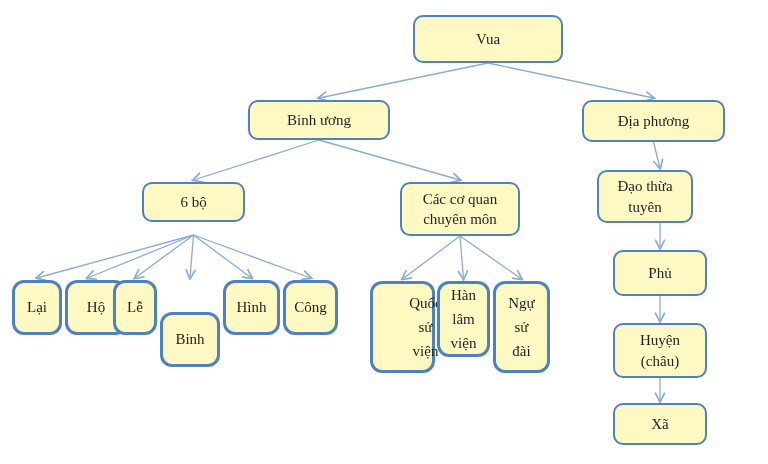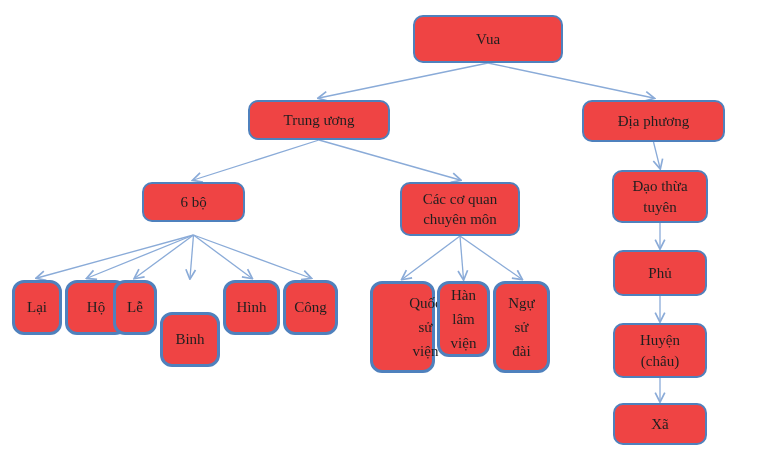--- a/index.html
+++ b/index.html
@@ -12,21 +12,21 @@
   }
   .connectors{
     position:absolute;left:0;top:0;width:768px;height:464px;
     pointer-events:none;
   }
   .node{
     position:absolute;
     box-sizing:border-box;
     border:2px solid var(--box-border,#4f81bd);
     border-radius:10px;
-    background:#ef4444;
+    background:#fef9c3;
     display:flex;align-items:center;justify-content:center;
     text-align:center;
     font-size:15px;line-height:1.35;
     color:#1f1f1f;
     white-space:pre-line;
     z-index:2;
   }
   .node.thick{border-width:3px;border-radius:12px;}
   .node.tall{line-height:1.6;}
 
@@ -38,21 +38,21 @@
   #n-chuyen-mon {left:400px;top:182px;width:120px;height:54px;}
   #n-lai  {left:12px; top:280px;width:50px;height:55px;}
   #n-ho   {left:65px; top:280px;width:62px;height:55px;}
   #n-le   {left:113px;top:280px;width:44px;height:55px;}
   #n-binh {left:160px;top:280px;width:60px;height:55px;}
   #n-hinh {left:223px;top:280px;width:57px;height:55px;}
   #n-cong {left:283px;top:280px;width:55px;height:55px;}
   #n-quoc {left:370px;top:281px;width:65px;height:92px;}
   #n-han  {left:437px;top:281px;width:53px;height:76px;}
   #n-ngu  {left:493px;top:281px;width:57px;height:92px;}
-  #n-dao  {left:612px;top:170px;width:96px;height:53px;}
+  #n-dao  {left:597px;top:170px;width:96px;height:53px;}
   #n-phu  {left:613px;top:250px;width:94px;height:46px;}
   #n-huyen{left:613px;top:323px;width:94px;height:55px;}
   #n-xa   {left:613px;top:403px;width:94px;height:42px;}
 </style>
 </head>
 <body>
 
 <div class="stage">
 
   <svg class="connectors" width="768" height="464" viewBox="0 0 768 464" xmlns="http://www.w3.org/2000/svg">
@@ -77,21 +77,21 @@
         <line x1="460" y1="236" x2="521.5" y2="279" stroke="#8aabd8" stroke-width="1.3" marker-end="url(#arrowhead)"></line>
         <line x1="653.5" y1="142" x2="660" y2="168" stroke="#8aabd8" stroke-width="1.3" marker-end="url(#arrowhead)"></line>
         <line x1="660" y1="223" x2="660" y2="248" stroke="#8aabd8" stroke-width="1.3" marker-end="url(#arrowhead)"></line>
         <line x1="660" y1="296" x2="660" y2="321" stroke="#8aabd8" stroke-width="1.3" marker-end="url(#arrowhead)"></line>
         <line x1="660" y1="378" x2="660" y2="401" stroke="#8aabd8" stroke-width="1.3" marker-end="url(#arrowhead)"></line>
       </g>
   </svg>
 
   <div class="node" id="n-vua" style="color: rgb(31, 31, 31);">Vua</div>
 
-  <div class="node" id="n-trung-uong" style="color: rgb(31, 31, 31);">Trung ương</div>
+  <div class="node" id="n-trung-uong" style="color: rgb(31, 31, 31);">Binh ương</div>
 
   <div class="node" id="n-dia-phuong" style="color: rgb(31, 31, 31);">Địa phương</div>
 
   <div class="node" id="n-6-bo" style="color: rgb(31, 31, 31);">6 bộ</div>
 
   <div class="node" id="n-chuyen-mon" style="color: rgb(31, 31, 31);">Các cơ quan
 chuyên môn</div>
 
   <div class="node thick" id="n-lai" style="color: rgb(31, 31, 31);">Lại</div>
   <div class="node thick" id="n-ho" style="color: rgb(31, 31, 31);">Hộ</div>

